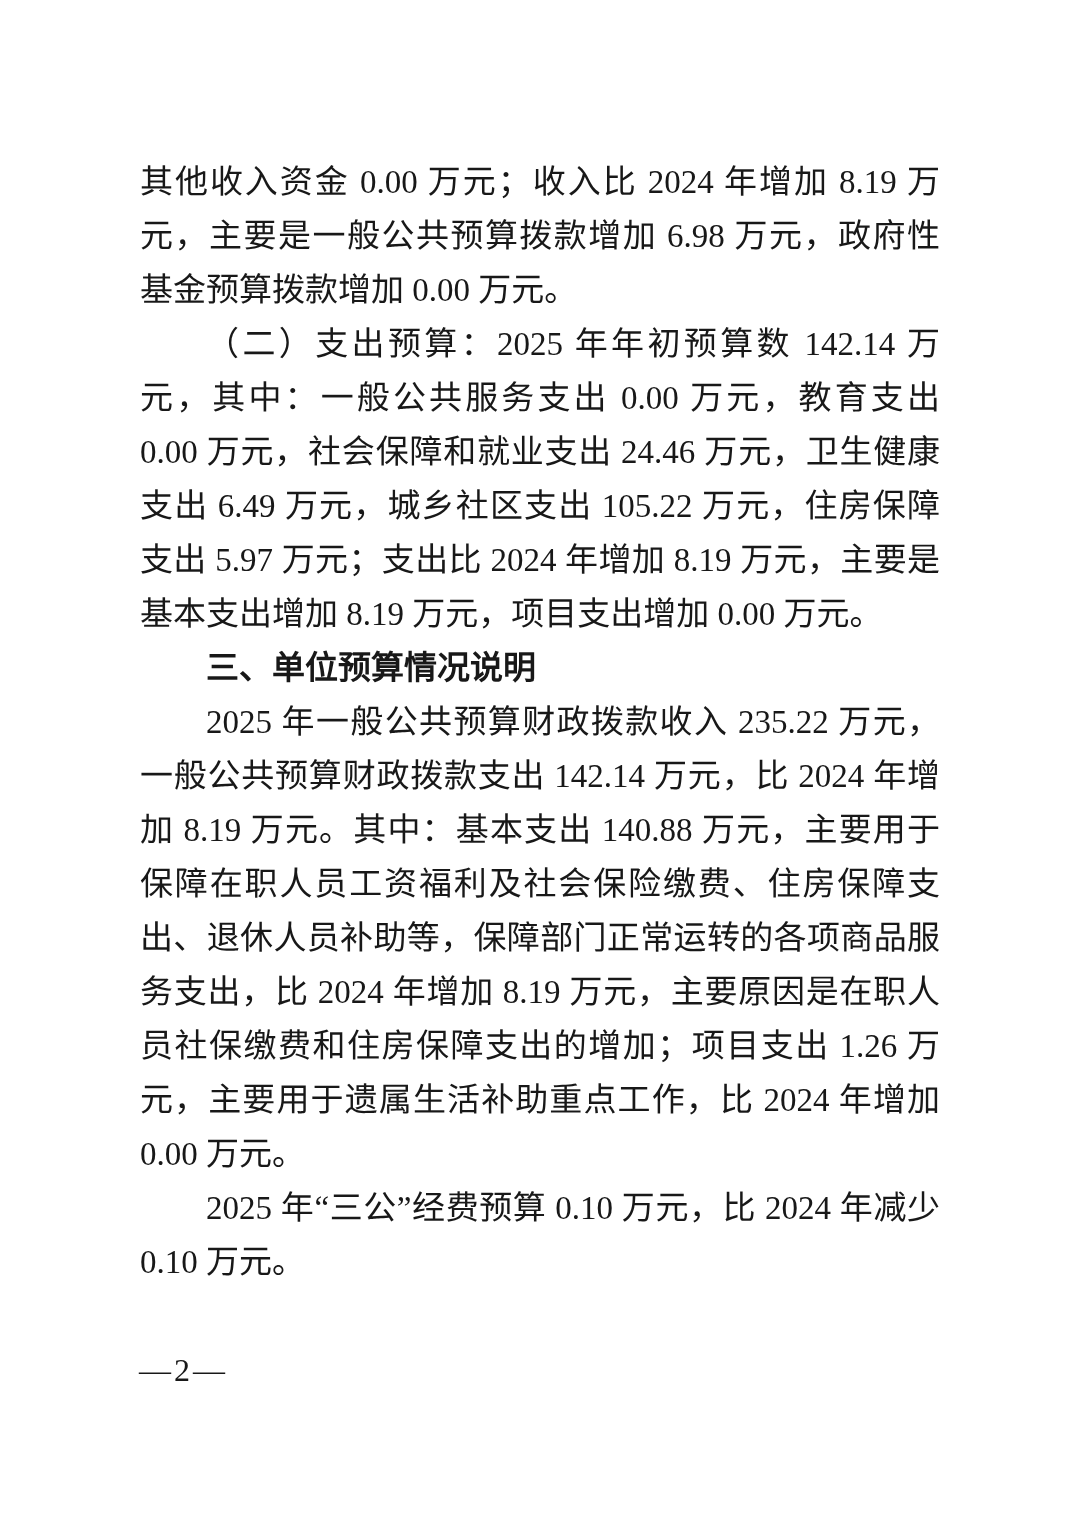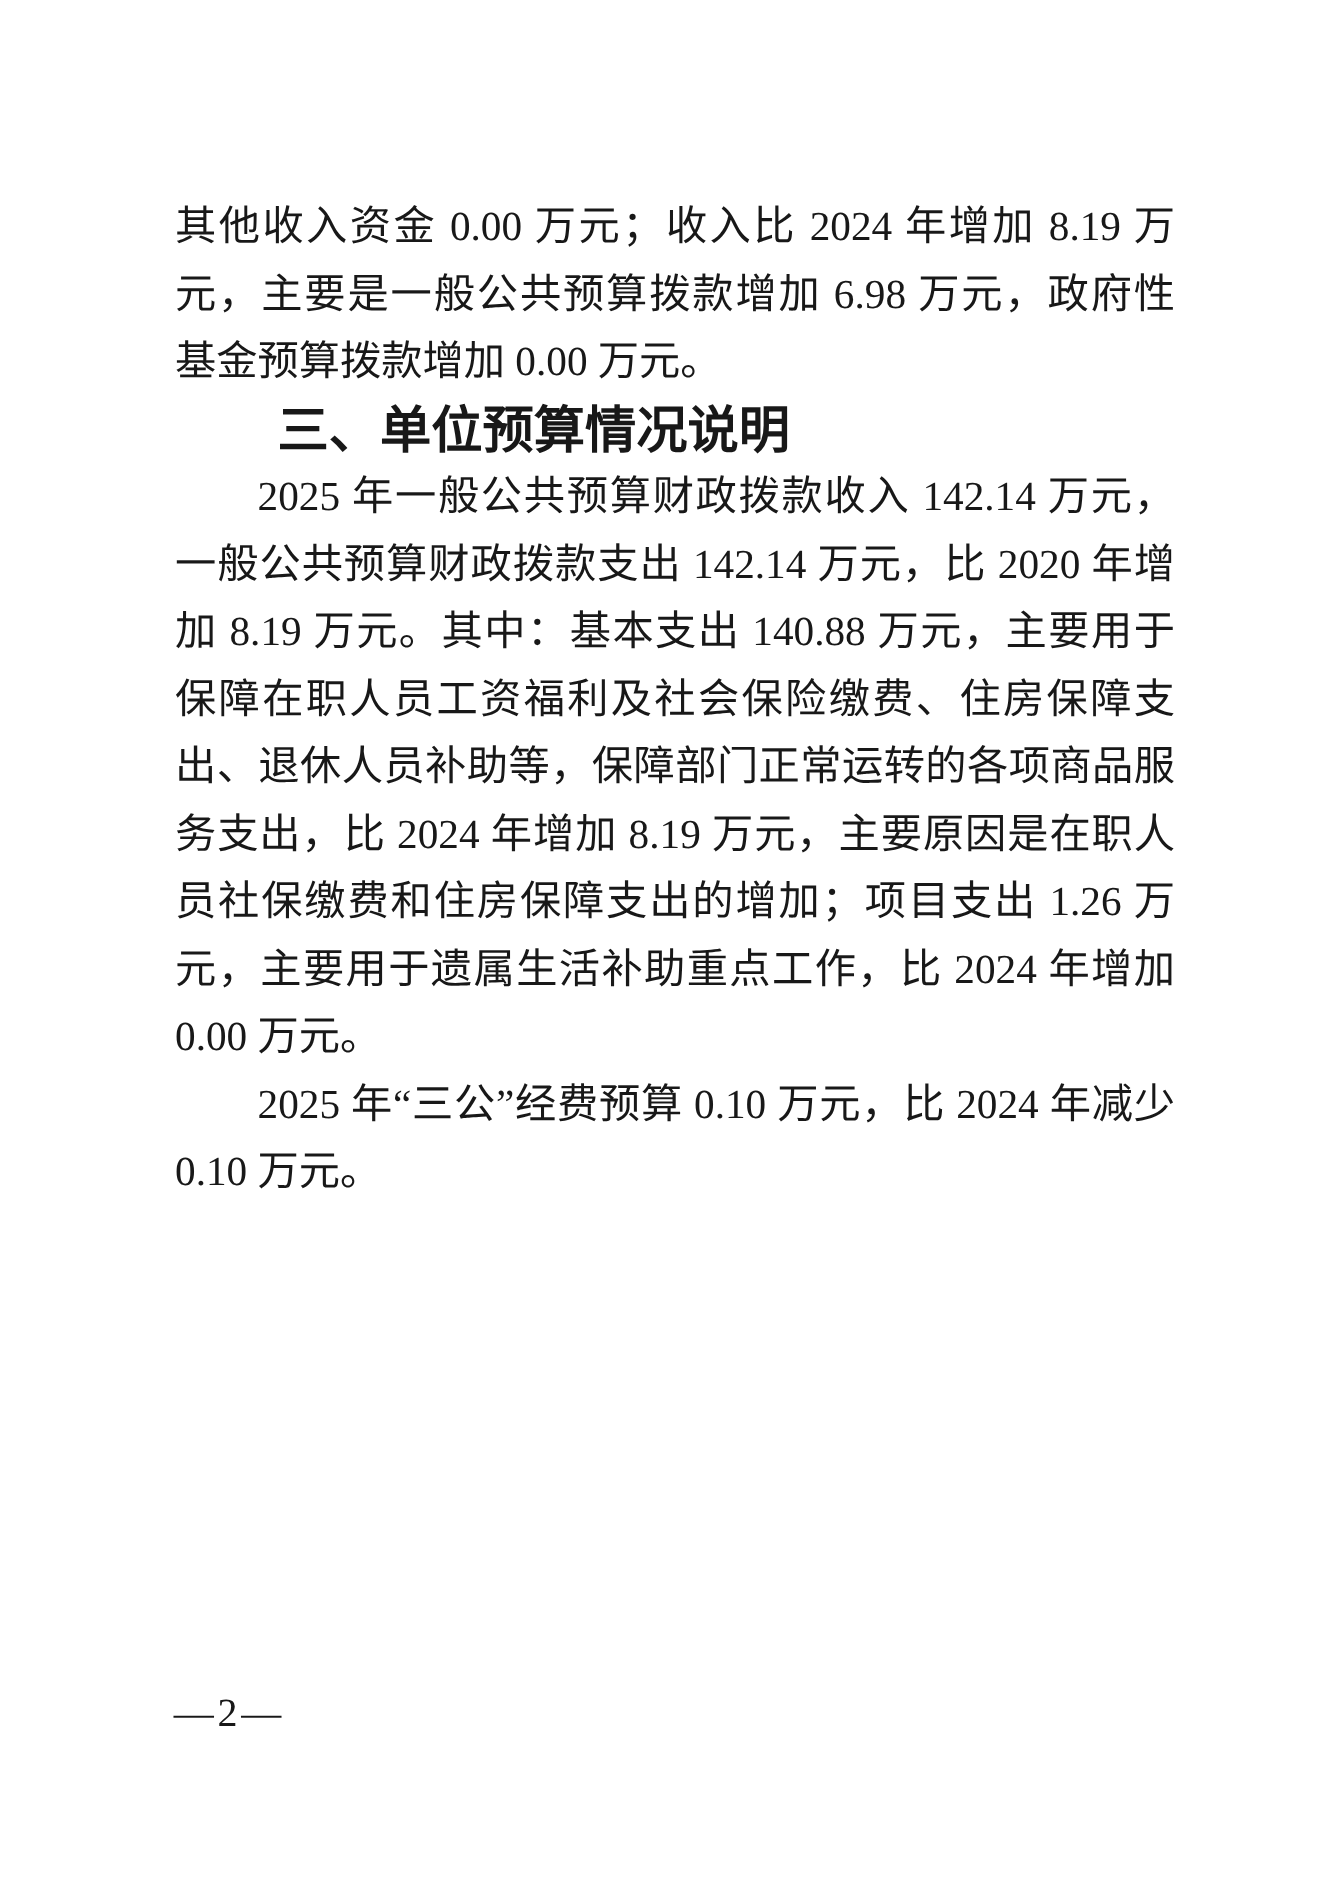--- a/index.html
+++ b/index.html
@@ -33,21 +33,21 @@
     margin: 0;
     text-align: justify;
   }
   .para.indent {
     text-indent: 2em;
   }
   .heading {
     margin: 0;
     font-family: "Liberation Sans", "DejaVu Sans", sans-serif;
     font-weight: 700;
-    font-size: 41px;
+    font-size: 33px;
     line-height: 54px;
     text-indent: 2em;
     text-align: left;
   }
   .heading.h-four {
     margin-top: 12px;
   }
   .footer {
     position: absolute;
     left: 139px;
@@ -59,24 +59,25 @@
   }
 </style>
 </head>
 <body>
 
 <div class="page">
   <div class="text-block">
 
     <p class="para">其他收入资金 0.00 万元；收入比 2024 年增加 8.19 万元，主要是一般公共预算拨款增加 6.98 万元，政府性基金预算拨款增加 0.00 万元。</p>
 
+    <p class="para indent">（二）支出预算：2025 年年初预算数 142.14 万元，其中：一般公共服务支出 0.00 万元，教育支出 0.00 万元，社会保障和就业支出 24.46 万元，卫生健康支出 6.49 万元，城乡社区支出 105.22 万元，住房保障支出 5.97 万元；支出比 2024 年增加 8.19 万元，主要是基本支出增加 8.19 万元，项目支出增加 0.00 万元。</p>
 
     <h3 class="heading h-three">三、单位预算情况说明</h3>
 
-    <p class="para indent">2025 年一般公共预算财政拨款收入 142.14 万元，一般公共预算财政拨款支出 142.14 万元，比 2020 年增加 8.19 万元。其中：基本支出 140.88 万元，主要用于保障在职人员工资福利及社会保险缴费、住房保障支出、退休人员补助等，保障部门正常运转的各项商品服务支出，比 2024 年增加 8.19 万元，主要原因是在职人员社保缴费和住房保障支出的增加；项目支出 1.26 万元，主要用于遗属生活补助重点工作，比 2024 年增加 0.00 万元。</p>
+    <p class="para indent">2025 年一般公共预算财政拨款收入 235.22 万元，一般公共预算财政拨款支出 142.14 万元，比 2024 年增加 8.19 万元。其中：基本支出 140.88 万元，主要用于保障在职人员工资福利及社会保险缴费、住房保障支出、退休人员补助等，保障部门正常运转的各项商品服务支出，比 2024 年增加 8.19 万元，主要原因是在职人员社保缴费和住房保障支出的增加；项目支出 1.26 万元，主要用于遗属生活补助重点工作，比 2024 年增加 0.00 万元。</p>
 
 
 
     <p class="para indent">2025 年“三公”经费预算 0.10 万元，比 2024 年减少 0.10 万元。</p>
 
   </div>
 
   <div class="footer">—2—</div>
 </div>
 

